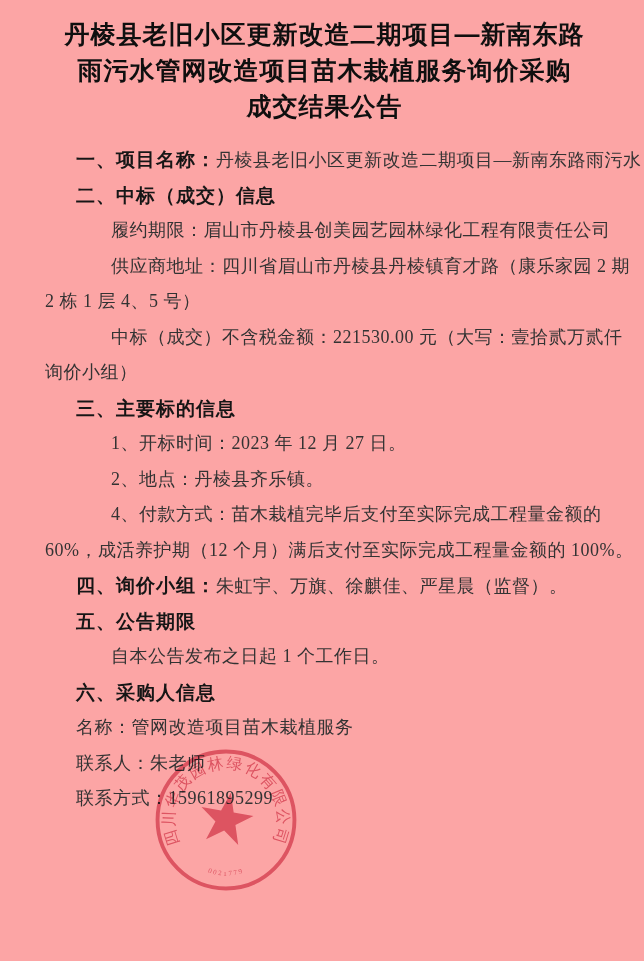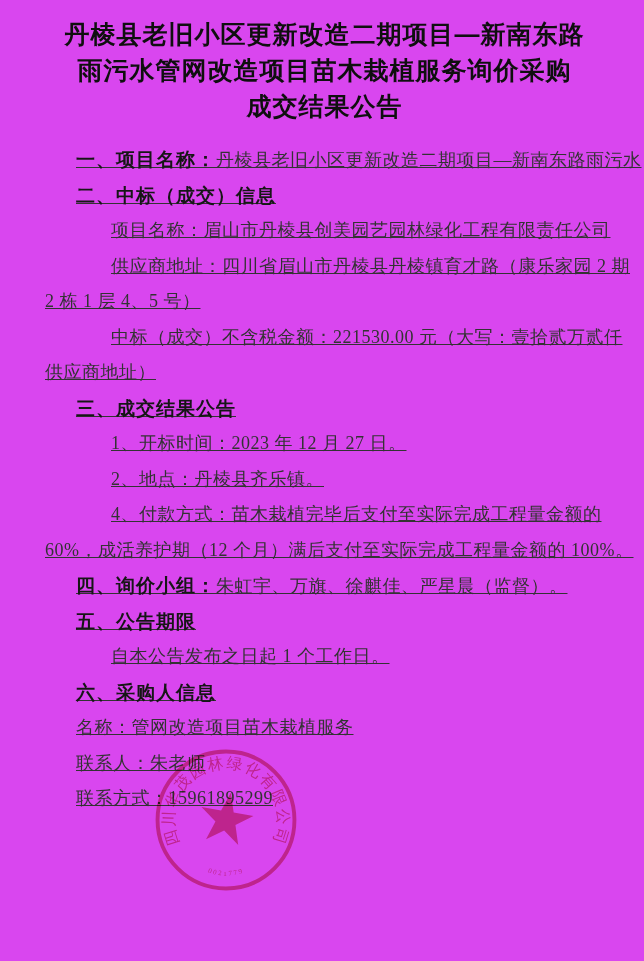--- a/index.html
+++ b/index.html
@@ -1,20 +1,20 @@
 <!DOCTYPE html>
 <html><head>
 <meta charset="utf-8">
 <style>
   html,body { margin:0; padding:0; background:#e8e8e8; }
   .page {
     position:relative;
     width:644px; height:961px;
     margin:0 auto;
-    background:#d946ef;
+    background:#fca5a5;
     font-family:"Liberation Serif","DejaVu Serif",serif;
     color:#2e2e2e;
     overflow:hidden;
     box-sizing:border-box;
   }
   .content { padding:16px 40px 0 45px; }
   .title-line {
     text-align:center;
     font-family:"Liberation Sans","DejaVu Sans",sans-serif;
     font-weight:bold;
@@ -24,21 +24,20 @@
     letter-spacing:1px;
   }
   .title-block { margin-bottom:18px; }
   .line {
     height:35.5px;
     line-height:35.5px;
     font-size:18px;
     letter-spacing:0.5px;
     white-space:nowrap;
     color:#333;
-    text-decoration:underline;
   }
   .hdr  { padding-left:31px; }   
   .para { padding-left:66px; }   
   .flush{ padding-left:0; }      
   .b {
     font-family:"Liberation Sans","DejaVu Sans",sans-serif;
     font-weight:bold;
     color:#161616;
     font-size:19px;
     letter-spacing:1px;
@@ -63,27 +62,27 @@
 
     <div class="title-block">
       <div class="title-line">丹棱县老旧小区更新改造二期项目—新南东路</div>
       <div class="title-line">雨污水管网改造项目苗木栽植服务询价采购</div>
       <div class="title-line">成交结果公告</div>
     </div>
 
     <div class="line hdr"><span class="b">一、项目名称：</span><span>丹棱县老旧小区更新改造二期项目—新南东路雨污水</span></div>
 
     <div class="line hdr"><span class="b">二、中标（成交）信息</span></div>
-    <div class="line para">项目名称：眉山市丹棱县创美园艺园林绿化工程有限责任公司</div>
+    <div class="line para">履约期限：眉山市丹棱县创美园艺园林绿化工程有限责任公司</div>
     <div class="line para">供应商地址：四川省眉山市丹棱县丹棱镇育才路（康乐家园 2 期</div>
     <div class="line flush">2 栋 1 层 4、5 号）</div>
     <div class="line para">中标（成交）不含税金额：221530.00 元（大写：壹拾贰万贰仟</div>
-    <div class="line flush">供应商地址）</div>
+    <div class="line flush">询价小组）</div>
 
-    <div class="line hdr"><span class="b">三、成交结果公告</span></div>
+    <div class="line hdr"><span class="b">三、主要标的信息</span></div>
     <div class="line para">1、开标时间：2023 年 12 月 27 日。</div>
     <div class="line para">2、地点：丹棱县齐乐镇。</div>
     <div class="line para">4、付款方式：苗木栽植完毕后支付至实际完成工程量金额的</div>
     <div class="line flush">60%，成活养护期（12 个月）满后支付至实际完成工程量金额的 100%。</div>
 
     <div class="line hdr"><span class="b">四、询价小组：</span><span>朱虹宇、万旗、徐麒佳、严星晨（监督）。</span></div>
 
     <div class="line hdr"><span class="b">五、公告期限</span></div>
     <div class="line para">自本公告发布之日起 1 个工作日。</div>
 

